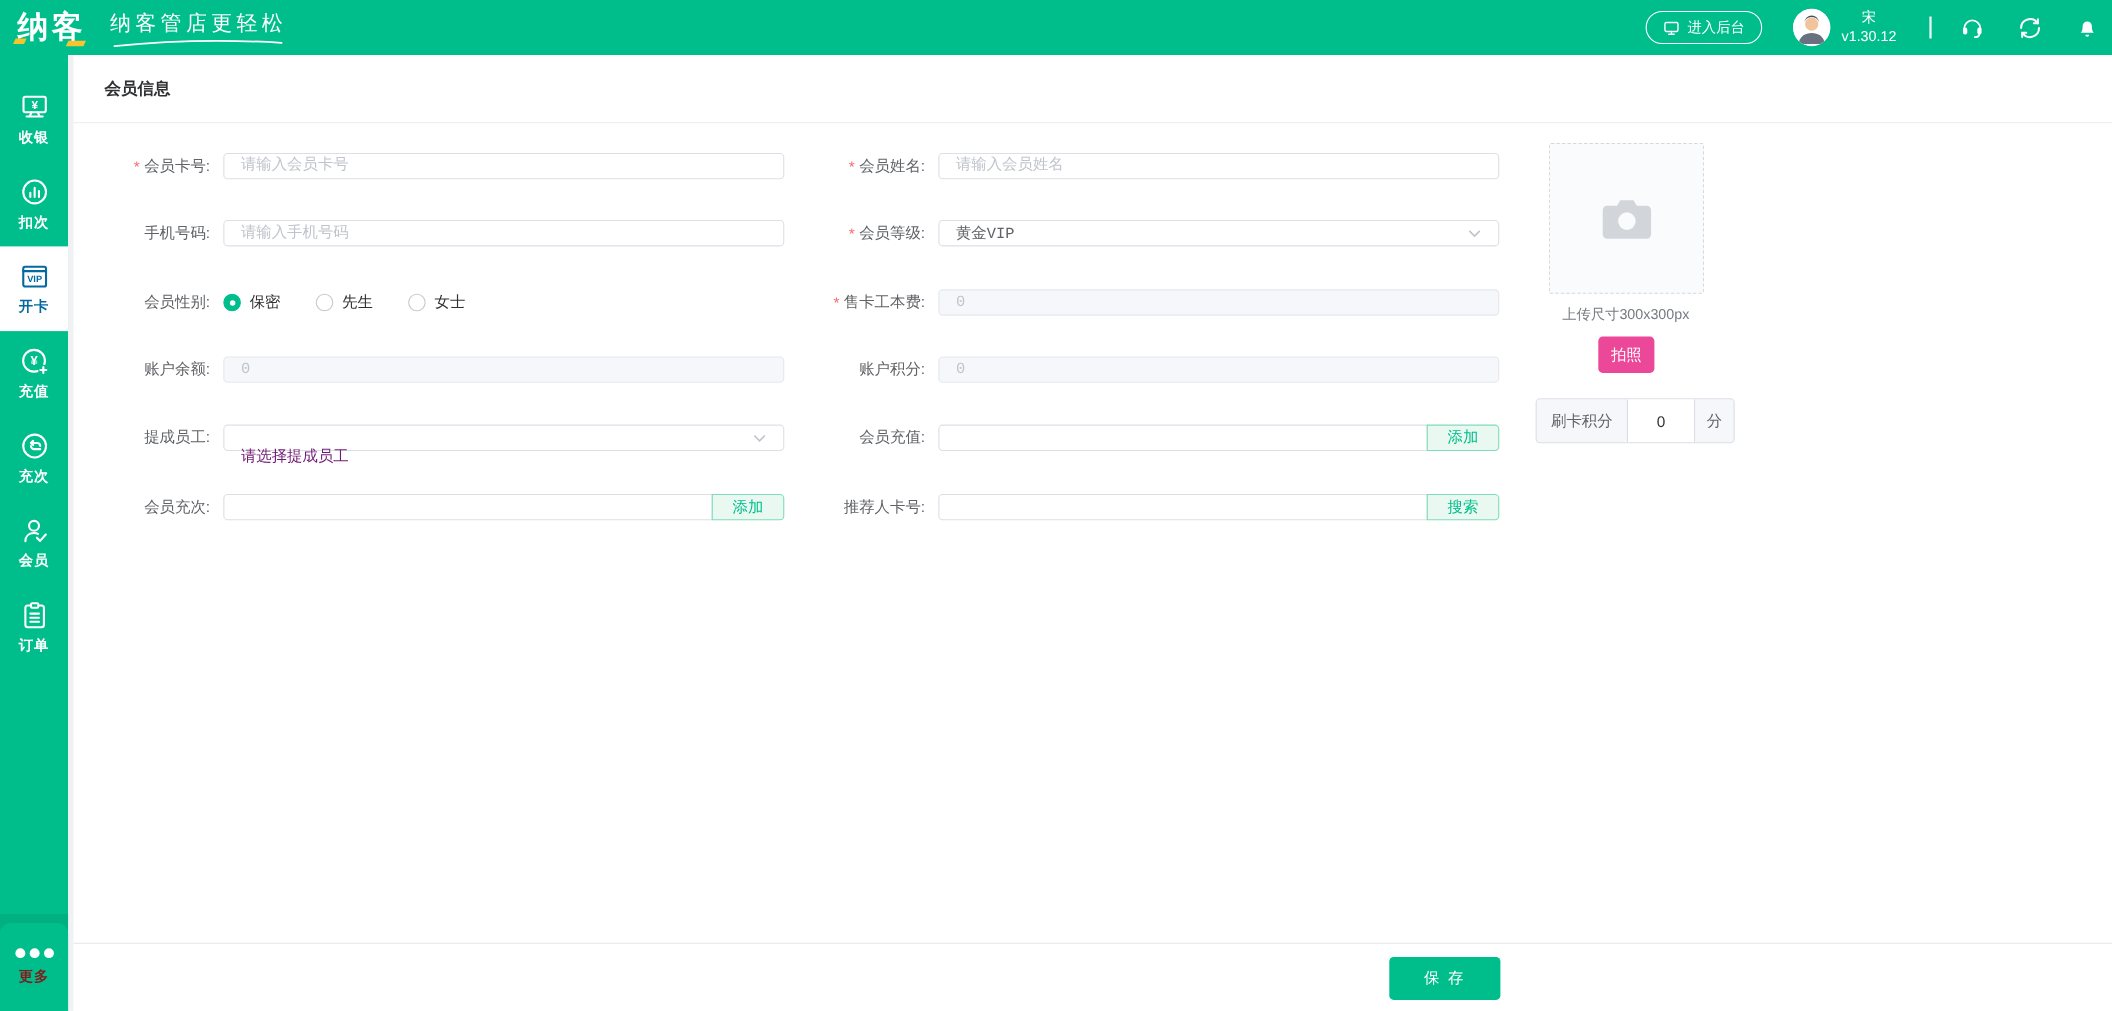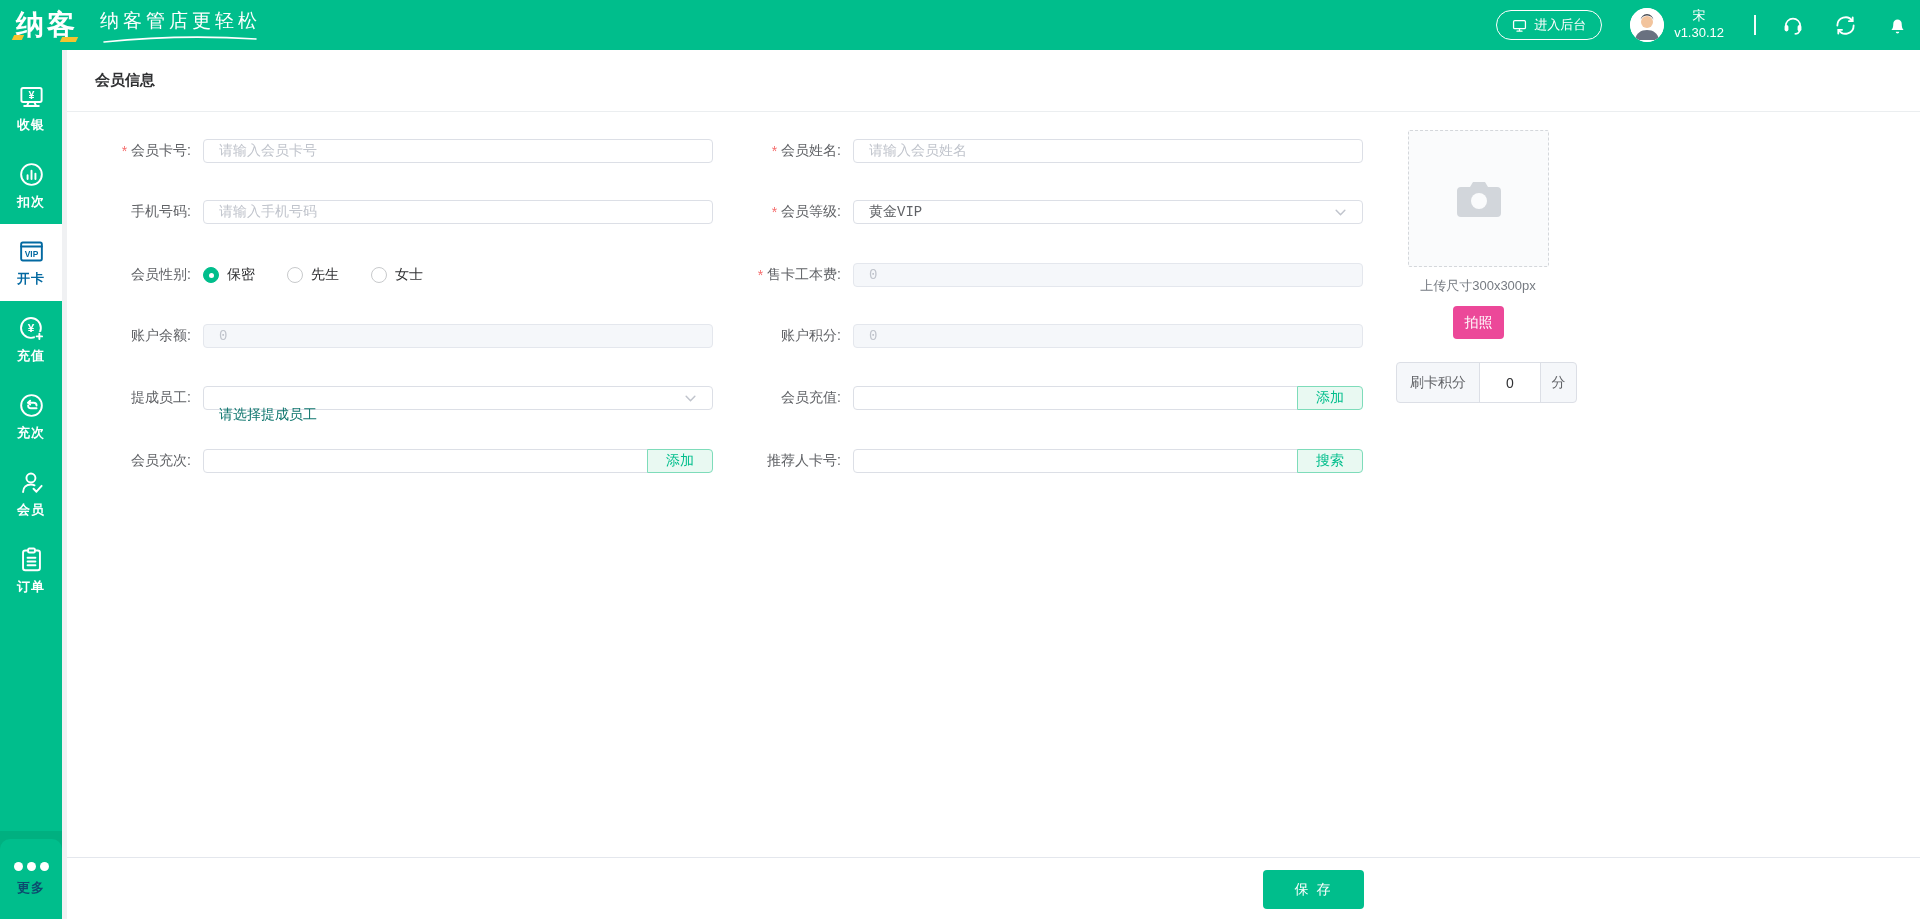--- a/index.html
+++ b/index.html
@@ -44,21 +44,21 @@
             align-items:center; justify-content:center; gap:5px; color:#fff; cursor:pointer; }
   .s-item.active { background:#fff; color:#0369a1; }
   .s-label { font-size:13px; font-weight:bold; letter-spacing:1px; }
   .s-icon { display:block; }
   .more-wrap { position:absolute; left:0; bottom:0; width:62px; height:88px; background:#00b080; }
   .more-panel { position:absolute; top:8px; left:0; right:0; bottom:0; background:#00be8c;
                 border-radius:10px 10px 0 0; display:flex; flex-direction:column;
                 align-items:center; justify-content:center; gap:8px; cursor:pointer; }
   .dots { display:flex; gap:4px; }
   .dots span { width:9px; height:9px; border-radius:50%; background:#fff; }
-  .more-label { color:#0c4a6e; font-size:13px; font-weight:bold; letter-spacing:1px; }
+  .more-label { color:#7f1d1d; font-size:13px; font-weight:bold; letter-spacing:1px; }
   
   .main { position:absolute; top:50px; left:67px; width:1853px; height:869px; background:#fff; }
   .title-bar { height:62px; border-bottom:1px solid #ebeef0; display:flex;
                align-items:center; padding-left:28px; }
   .page-title { font-size:15px; font-weight:bold; color:#303133; }
   
   .fg { position:absolute; height:40px; display:flex; align-items:center; }
   .fg-l { left:20px; } .fg-r { left:650px; }
   .flabel { display:flex; align-items:center; justify-content:flex-end;
             padding-right:12px; color:#606266; font-size:14px; flex:none; }
@@ -66,21 +66,21 @@
   .req { color:#f56c6c; margin-right:4px; font-size:14px; }
   .finput {
     width:510px; height:24px; border:1px solid #dcdfe6; border-radius:4px;
     padding:0 15px; font-size:14px; color:#606266; background:#fff; outline:none;
     font-family:Liberation Mono, monospace;
   }
   .finput::placeholder { color:#c0c4cc; }
   .finput:disabled, .finput.disabled { background:#f5f7fa; border-color:#e4e7ed; color:#c0c4cc; }
   .select { display:flex; align-items:center; justify-content:space-between; cursor:pointer; }
   .sel-text { color:#606266; }
-  .sel-text.ph { color:#0f766e;margin-top:33px; }
+  .sel-text.ph { color:#701a75;margin-top:33px; }
   .combo { display:flex; width:510px; }
   .combo .finput { flex:1; width:auto; border-radius:4px 0 0 4px; }
   .addon {
     width:66px; flex:none; margin-left:-1px; border:1px solid #7edcba;
     background:#e9f9f2; color:#00be8c; font-size:14px; border-radius:0 4px 4px 0;
     cursor:pointer; font-family:inherit;
   }
   .radio-group { display:flex; align-items:center; }
   .radio { display:flex; align-items:center; margin-right:32px; cursor:pointer; }
   .rdot { width:16px; height:16px; border-radius:50%; border:1px solid #c8cacc;

